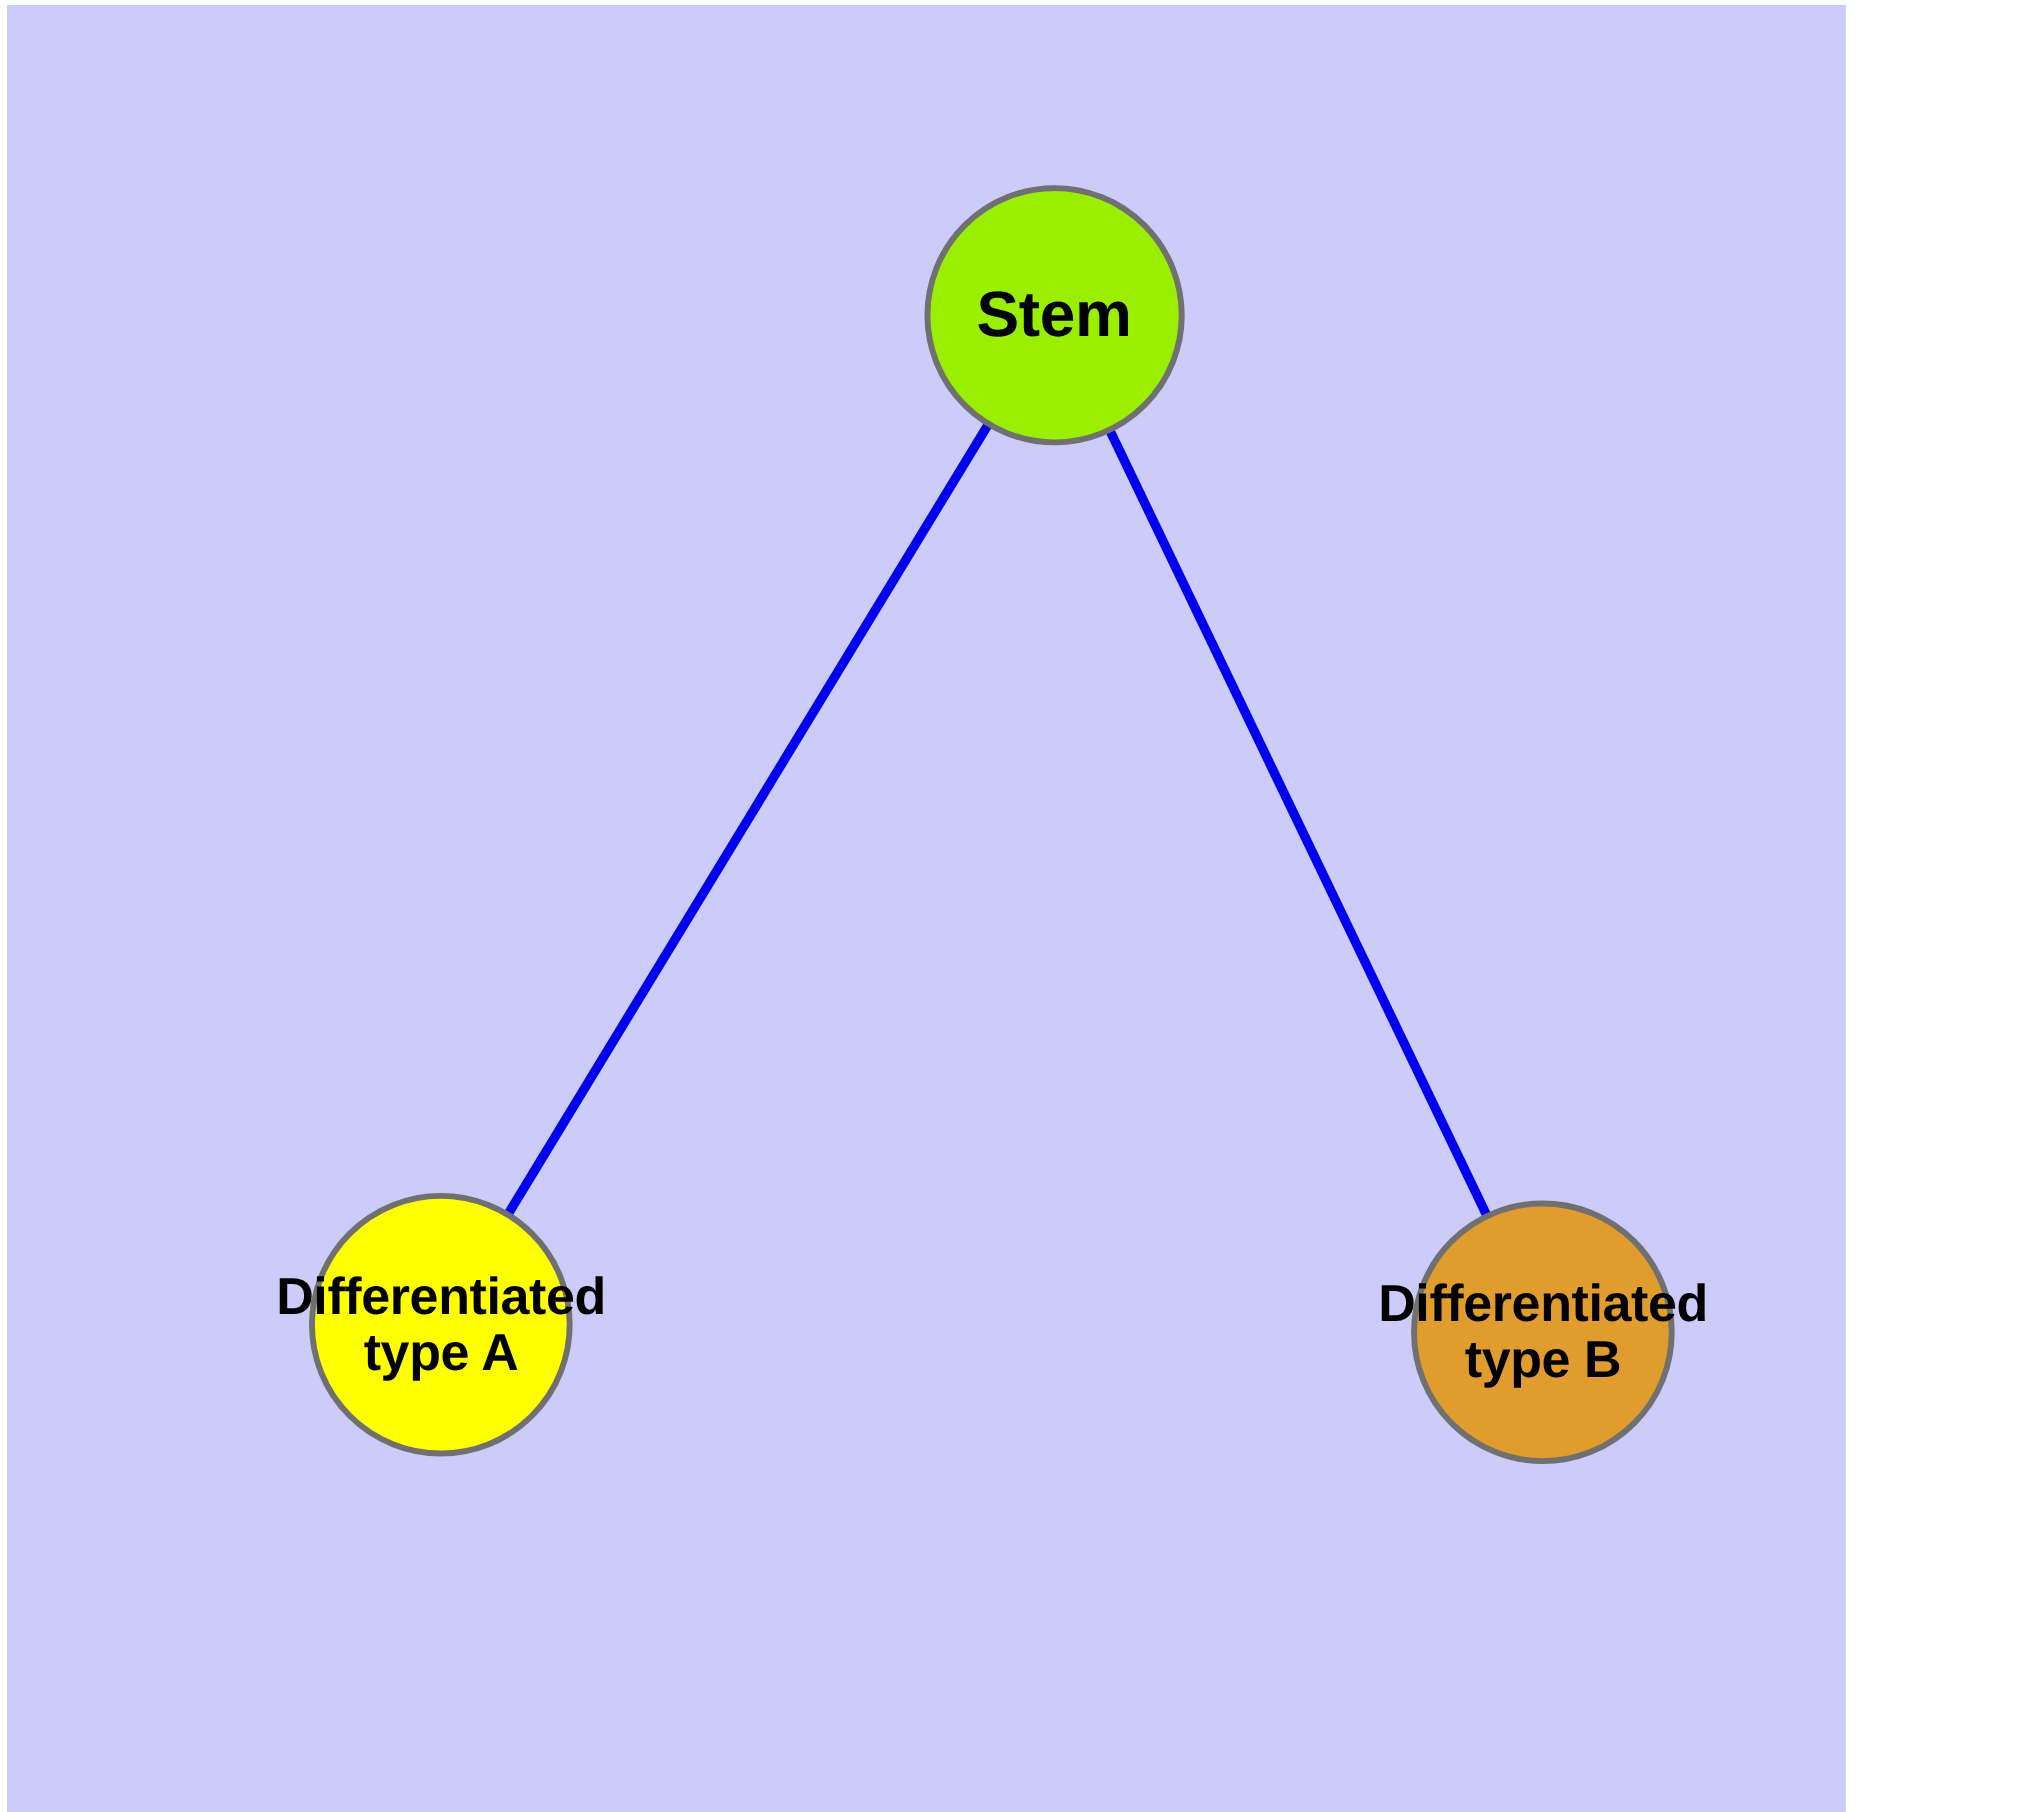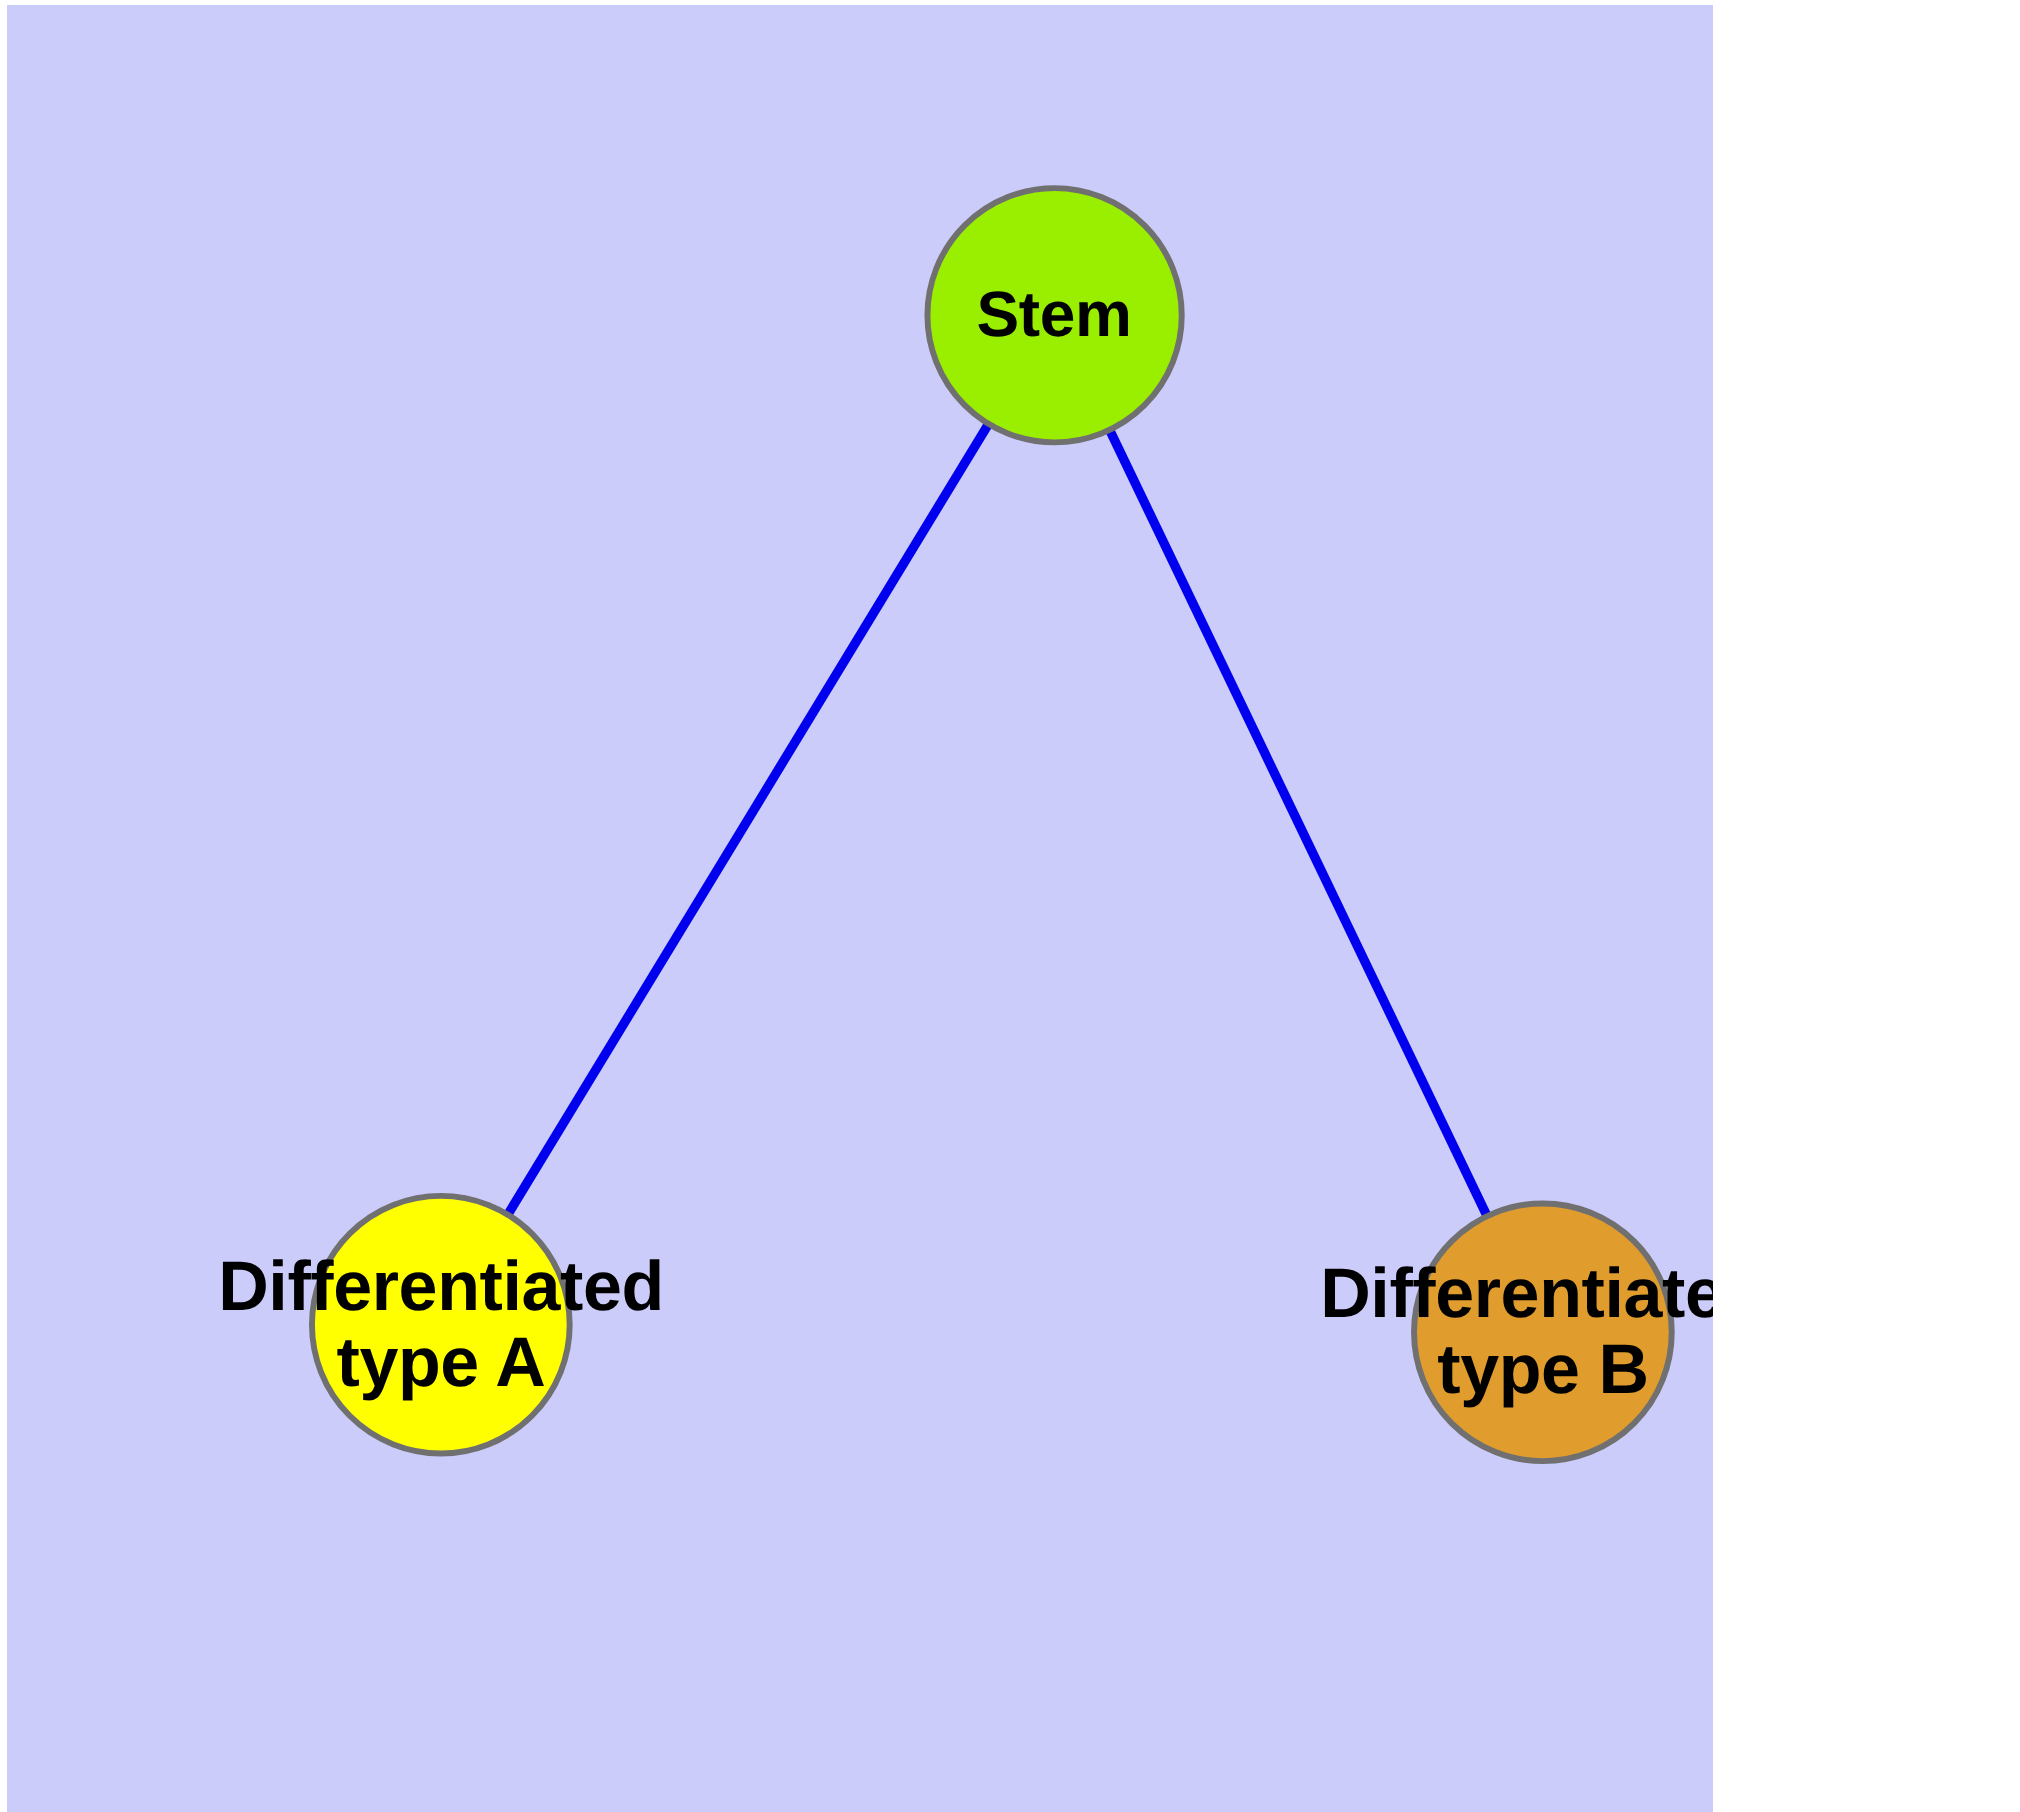--- a/index.html
+++ b/index.html
@@ -3,21 +3,21 @@
 <meta charset="utf-8">
 <title>Cell Differentiation Graph</title>
 <style>
   html, body {
     margin: 0;
     padding: 0;
     background: #ffffff;
   }
   #stage {
     position: relative;
-    width: 1713px;
+    width: 1846px;
     height: 1812px;
     background: #ffffff;
     overflow: hidden;
     font-family: "Liberation Sans", "DejaVu Sans", sans-serif;
   }
   #canvas-bg {
     position: absolute;
     left: 6.8px;
     top: 5.1px;
     width: 2007px;
@@ -28,21 +28,21 @@
     position: absolute;
     left: 0;
     top: 0;
     width: 2021px;
     height: 1812px;
   }
   .node-label {
     position: absolute;
     color: #000000;
     font-weight: bold;
-    font-size: 70px;
+    font-size: 52px;
     line-height: 1.08;
     text-align: center;
     white-space: pre;
     letter-spacing: -0.4px;
     transform: translate(-50%, -50%);
     pointer-events: none;
     text-rendering: geometricPrecision;
   }
   .node-label.small {
     font-size: 64px;

